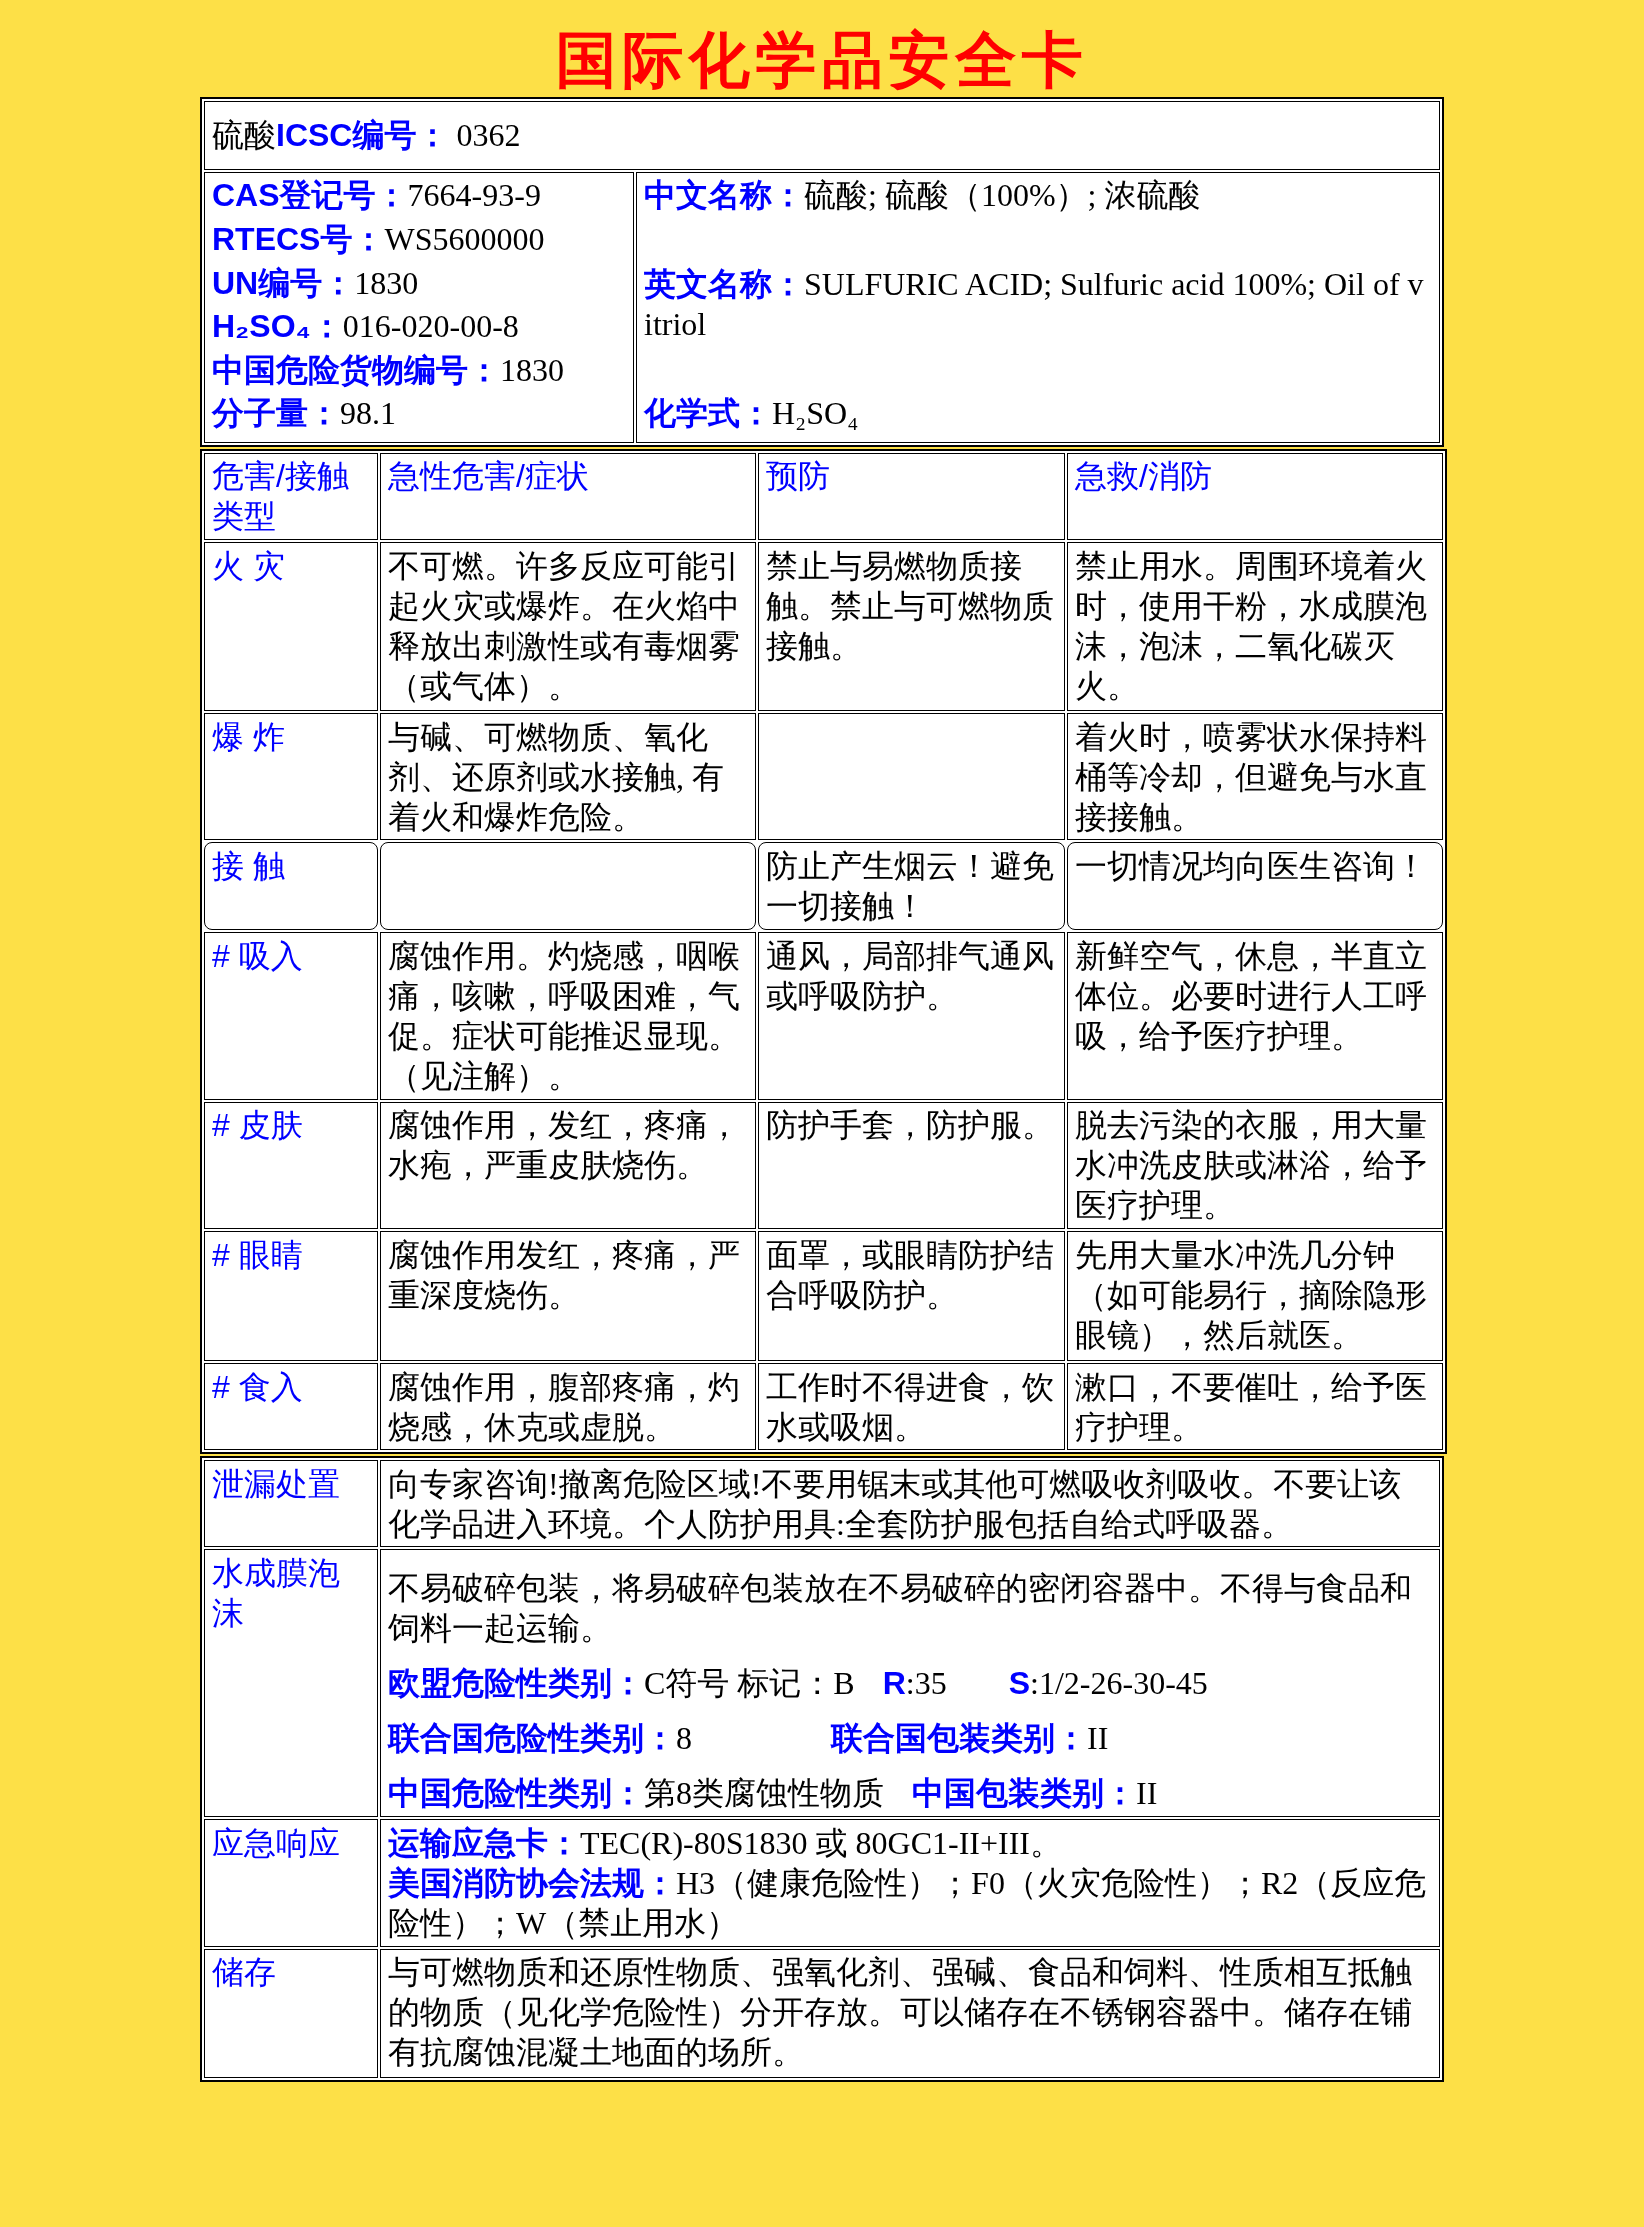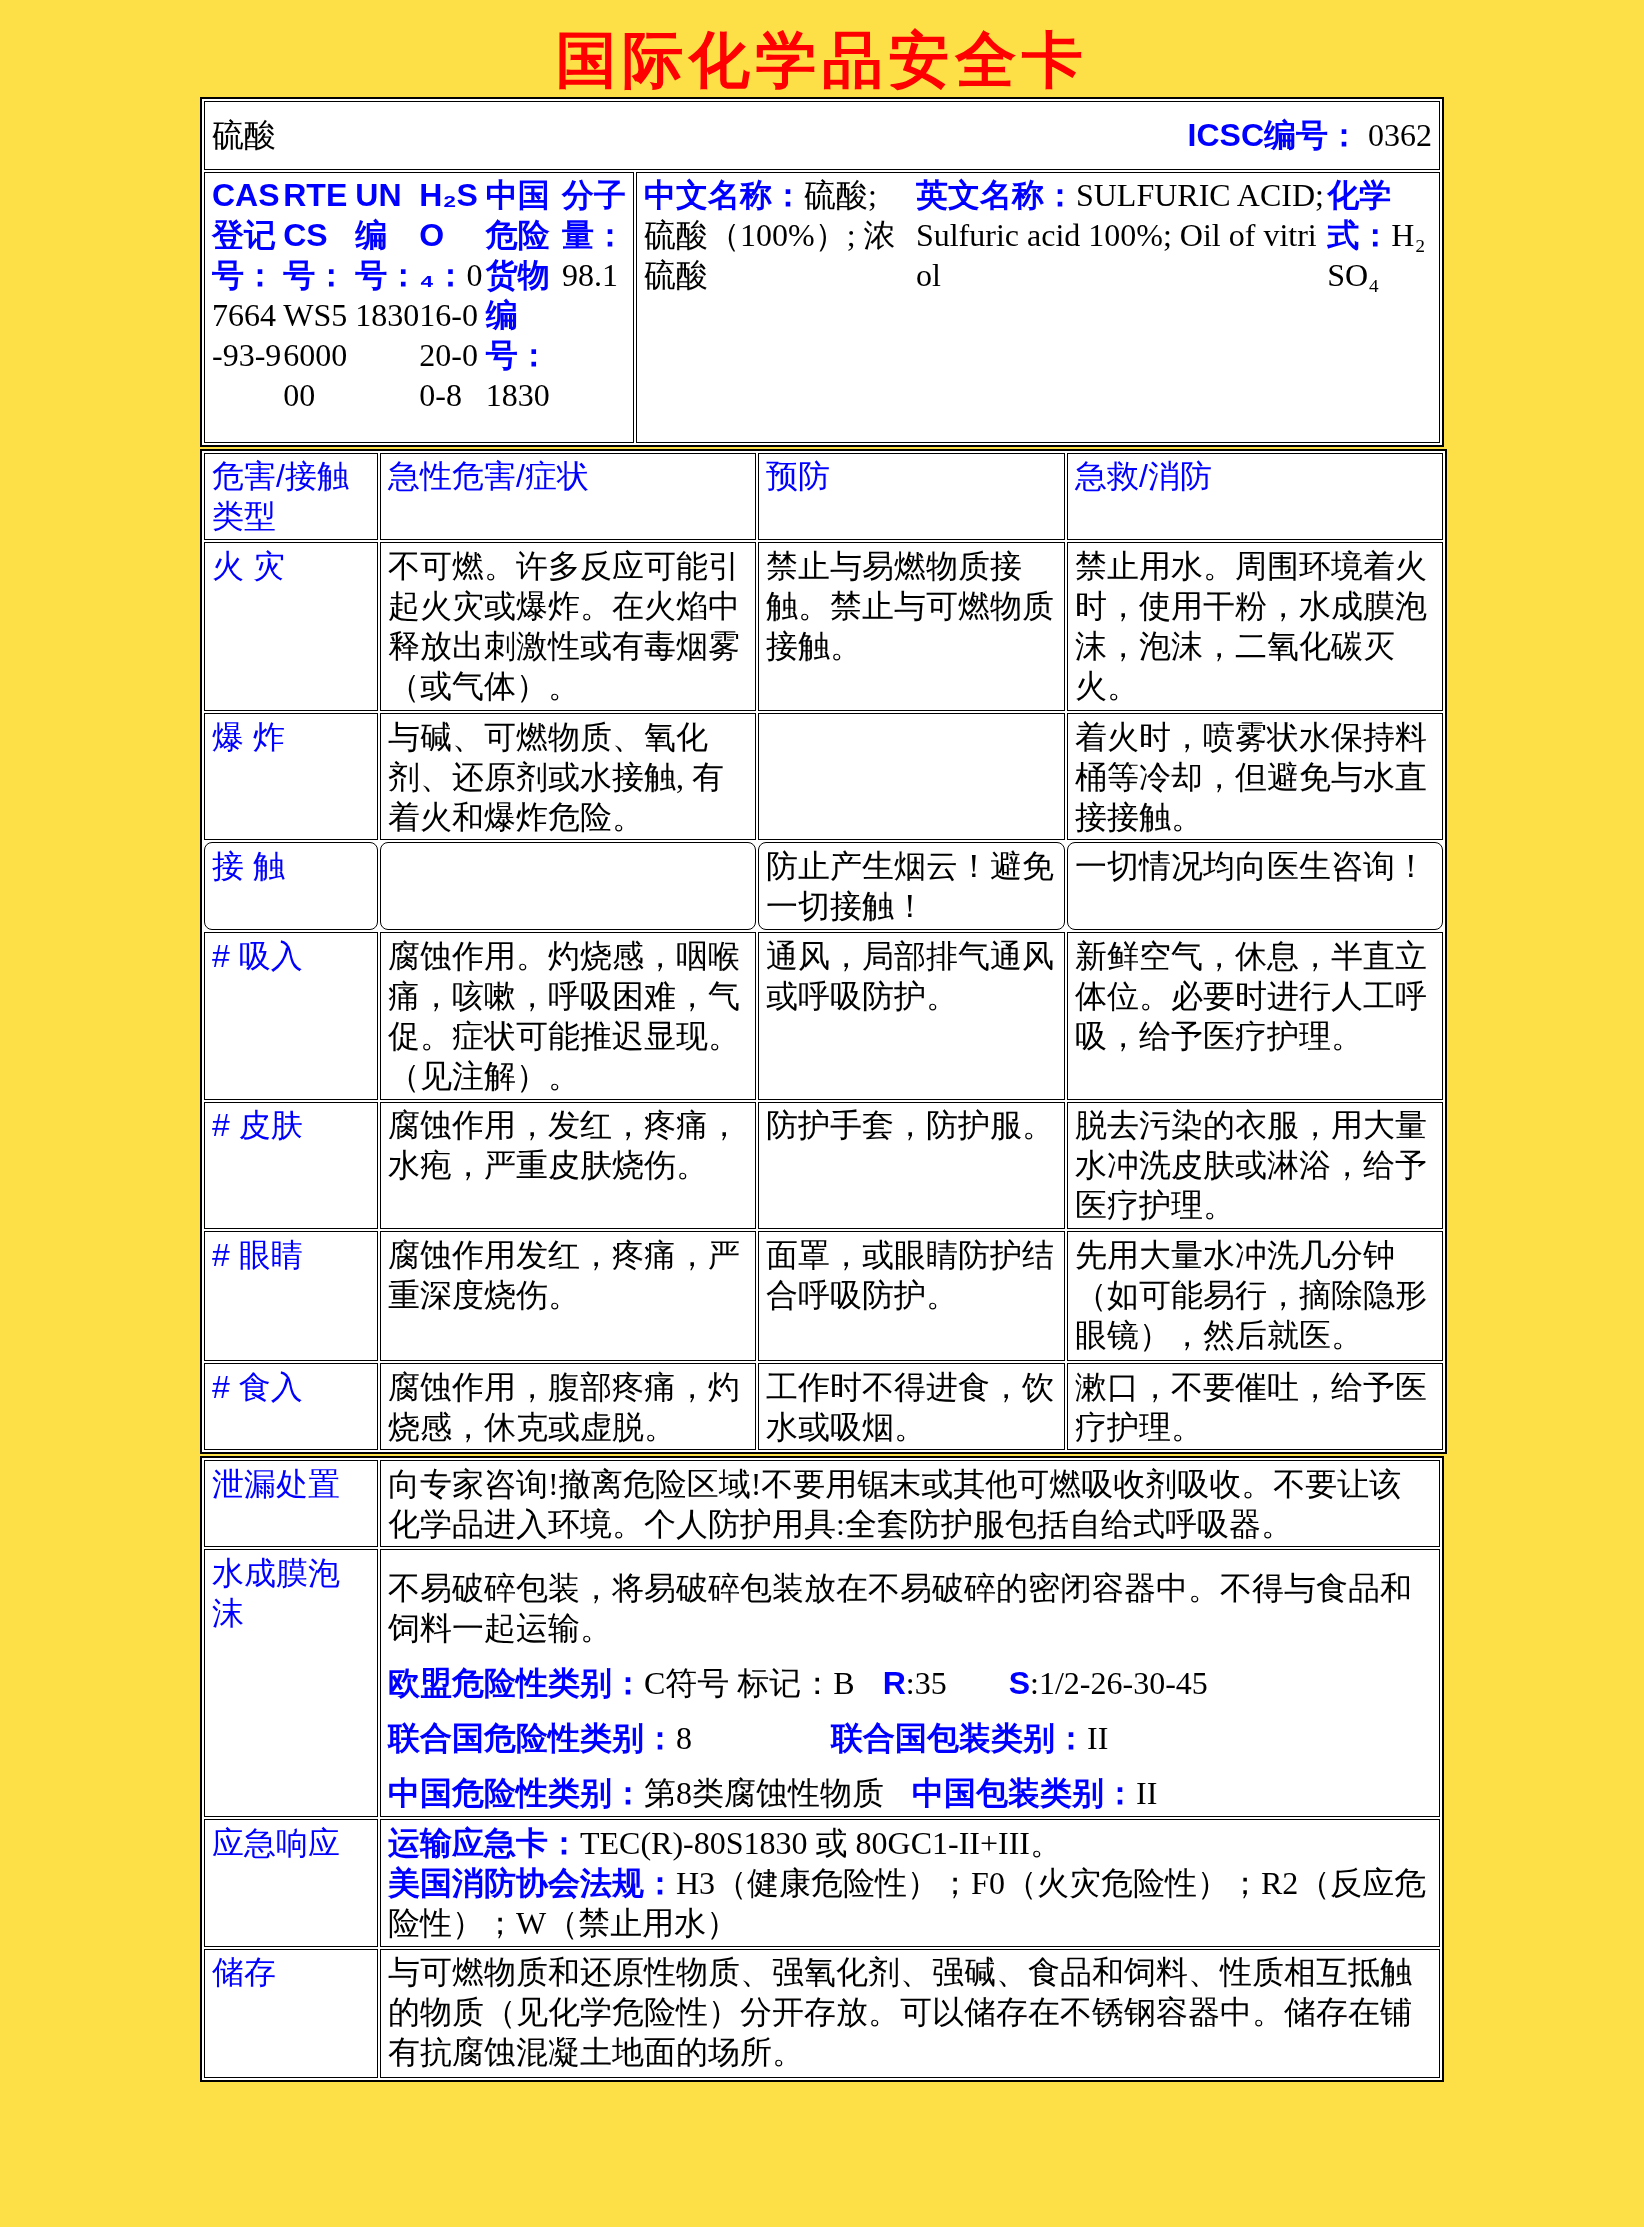--- a/index.html
+++ b/index.html
@@ -10,22 +10,22 @@
   table.t{border-collapse:separate;border-spacing:2.1px;border:2.1px solid #000;background:#fff;
           margin:0 0 1.4px 200px;width:1244px;table-layout:fixed;}
   .t1{margin-top:19.4px;}
   table.t td,table.t th{border:1.4px solid #000;padding:2.8px 7px;font-size:32px;line-height:40px;
           vertical-align:top;text-align:left;font-weight:normal;background:#fff;word-break:break-all;}
   .lbl{color:#0000ff;font-weight:bold;font-family:"Liberation Sans","DejaVu Sans",sans-serif;}
   .val{color:#000;}
   .typecell{vertical-align:middle;text-align:center;}
   .hdrcell{vertical-align:middle;text-align:center;}
   .pre{white-space:pre-line;}
-  .rowflex{display:flex;justify-content:space-between;align-items:center;height:100%;}
-  .colflex{display:flex;flex-direction:row;justify-content:space-between;height:258px;}
+  .rowflex{display:flex;justify-content:flex-start;align-items:center;height:100%;}
+  .colflex{display:flex;flex-direction:column;justify-content:space-between;height:258px;}
   .gap-sm{margin-left:28px;}
   .gap-md{margin-left:62px;}
   .gap-lg{margin-left:139px;}
   .packline{margin-top:15px;}
   
   .h-r1 td{height:61px;}
   .h-r2 td{height:264px;}
   .h-hdr th{height:67px;}
   .h-fire td{height:161px;}
   .h-expl td{height:115px;}

